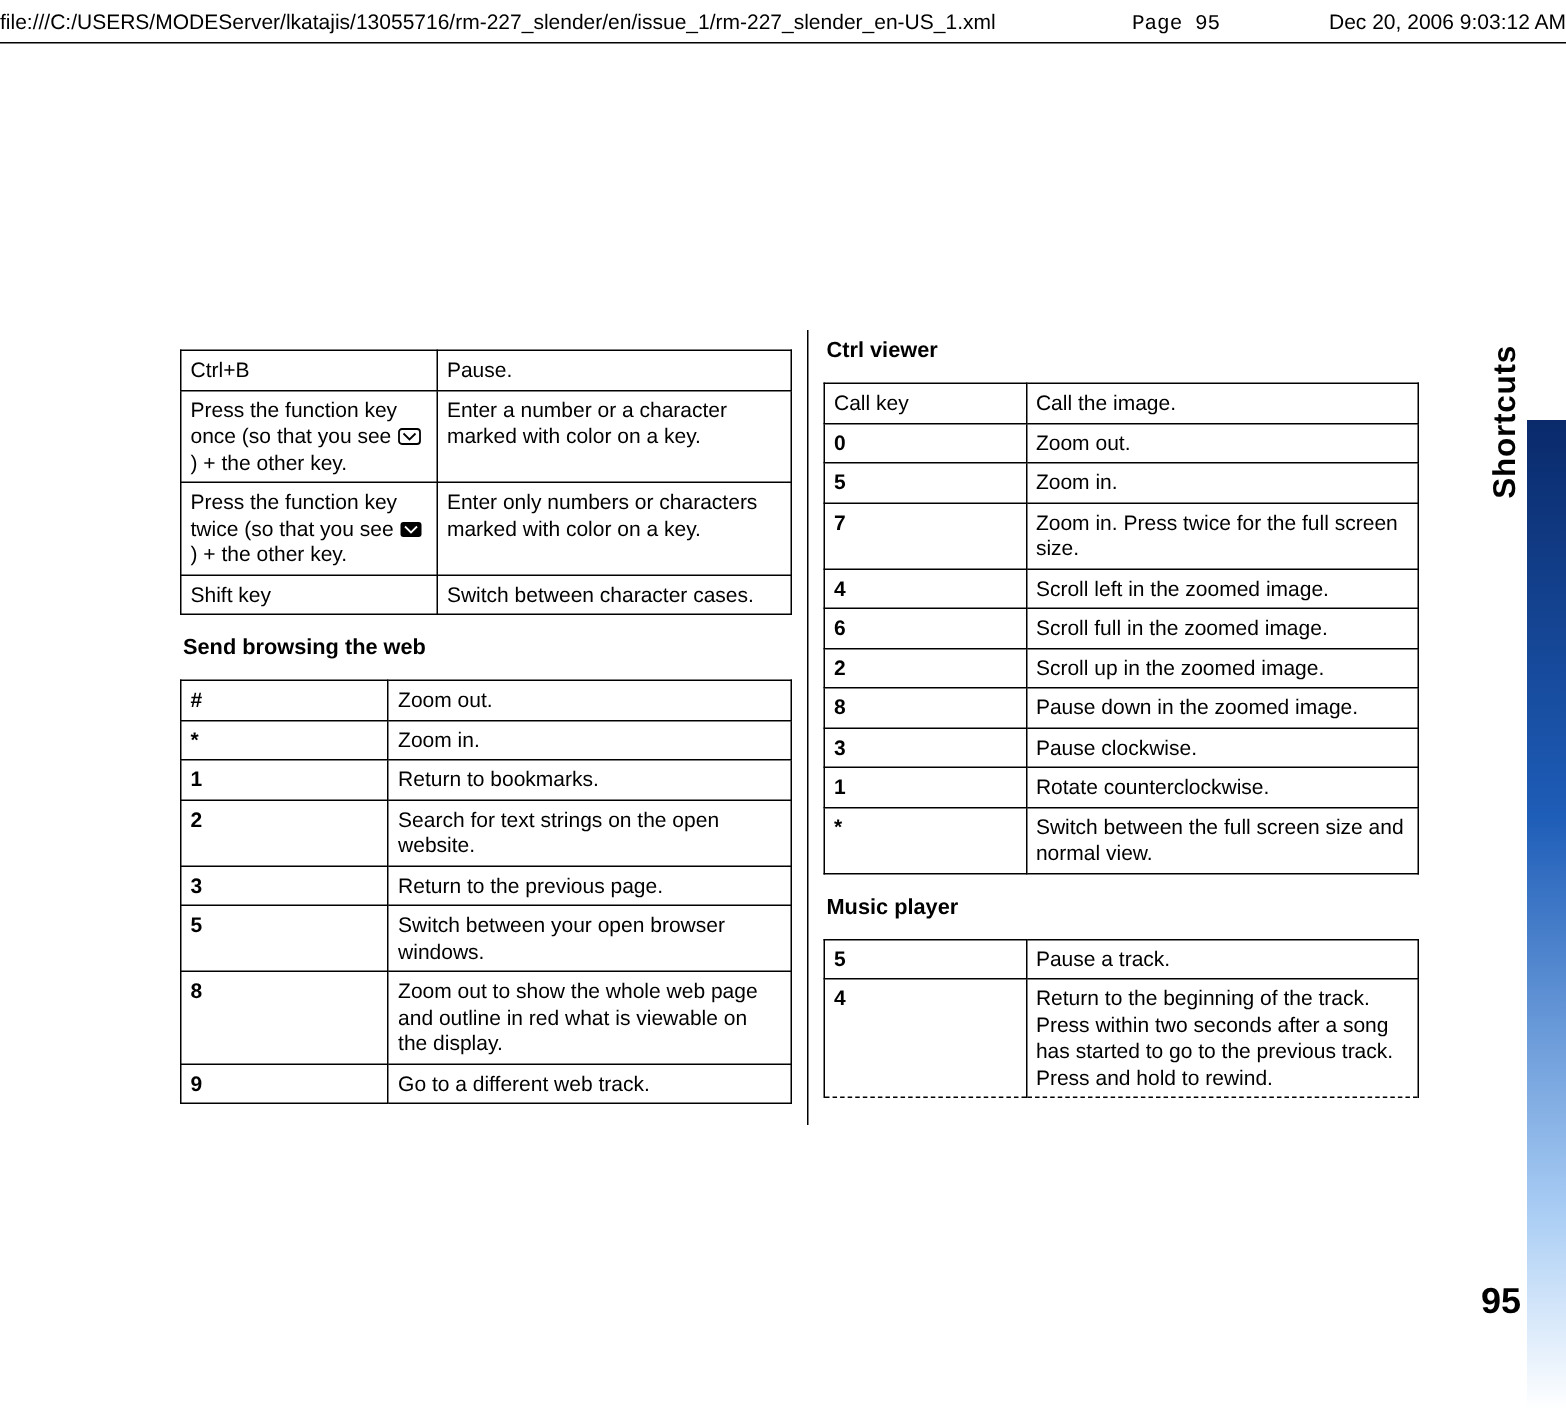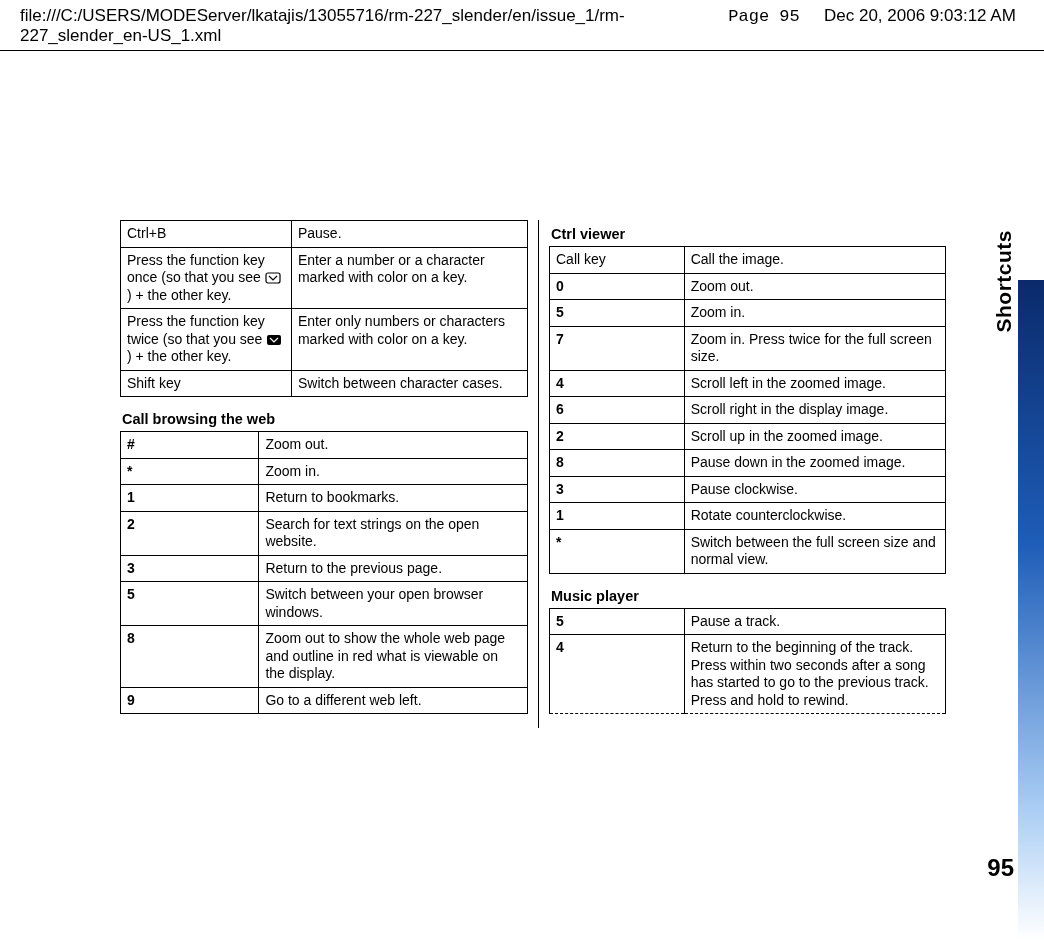--- a/index.html
+++ b/index.html
@@ -1,26 +1,26 @@
 <!DOCTYPE html>
 <html><head>
 <meta charset="utf-8">
 <style>
   * { box-sizing: border-box; margin: 0; padding: 0; }
   html, body { width: 1044px; height: 940px; font-family: Arial, Helvetica, sans-serif; background: #fff; }
   .page { width: 1044px; height: 940px; position: relative; }
-  .header-line { display: flex; justify-content: space-between; align-items: baseline; padding: 6px 20px 4px; font-size: 17px; border-bottom: 1px solid #000; }
+  .header-line { display: flex; justify-content: space-between; align-items: baseline; padding: 6px 0 4px; font-size: 14px; border-bottom: 1px solid #000; }
   .header-left { flex: 1; }
   .header-mid { width: 120px; text-align: center; font-family: Liberation Mono, monospace; }
-  .header-right { width: 200px; }
+  .header-right { width: 200px; text-align: right; }
   .body-area { position: absolute; top: 220px; left: 0; width: 1044px; height: 710px; }
   .columns { display: flex; gap: 0; padding: 0 0 0 120px; }
   .col { width: 418px; padding-right: 10px; }
   .col + .col { border-left: 1px solid #000; padding-left: 10px; }
-  table.shortcut { width: 100%; border-collapse: collapse; margin-bottom: 14px; }
+  table.shortcut { width: 100%; border-collapse: collapse; margin-bottom: 14px; margin-top: 13px; }
   table.shortcut td { border: 1px solid #000; padding: 4px 6px; font-size: 14px; vertical-align: top; line-height: 1.25; }
   table.shortcut td.keycol { width: 34%; }
   table.shortcut td.keycol.wide { width: 42%; }
   .bold { font-weight: bold; }
   h3.section { font-size: 14.5px; font-weight: bold; margin: 6px 0 4px 2px; }
   .icon-box { display:inline-block; width:16px; height:16px; vertical-align:middle; }
   .side-tab { position: absolute; top: 0; right: 0; width: 70px; height: 100%; }
   .side-gradient { position:absolute; right:0; top:280px; bottom:0; width:26px; background: linear-gradient(to bottom, #0a2a6b 0%, #1e5db8 40%, #a9cdf4 80%, #fff 100%); }
   .side-label { position:absolute; right:28px; top:230px; font-size:21px; font-weight:bold; writing-mode: vertical-rl; transform: rotate(180deg); letter-spacing:0.5px; }
   .page-num { position:absolute; right:30px; bottom:58px; font-size:24px; font-weight:bold; }
@@ -71,21 +71,21 @@
           </td>
           <td>Enter only numbers or characters marked with color on a key.</td>
         </tr>
         <tr>
           <td class="keycol wide">Shift key</td>
           <td>Switch between character cases.</td>
         </tr>
       </tbody>
           </table>
 
-      <h3 class="section">Call browsing the web</h3>
+      <h3 class="section">Send browsing the web</h3>
       <table class="shortcut">
         <tbody>
               <tr>
                 <td class="keycol bold">#</td>
                 <td>Zoom out.</td>
               </tr>
         <tr>
                 <td class="keycol bold">*</td>
                 <td>Zoom in.</td>
               </tr>
@@ -104,21 +104,21 @@
         <tr>
                 <td class="keycol bold">5</td>
                 <td>Switch between your open browser windows.</td>
               </tr>
         <tr>
                 <td class="keycol bold">8</td>
                 <td>Zoom out to show the whole web page and outline in red what is viewable on the display.</td>
               </tr>
         <tr>
                 <td class="keycol bold">9</td>
-                <td>Go to a different web left.</td>
+                <td>Go to a different web track.</td>
               </tr>
       </tbody>
           </table>
     </div>
 
     <div class="col">
 
       <h3 class="section">Ctrl viewer</h3>
       <table class="shortcut">
         <tbody>
@@ -137,21 +137,21 @@
         <tr>
                 <td class="keycol bold">7</td>
                 <td>Zoom in. Press twice for the full screen size.</td>
               </tr>
         <tr>
                 <td class="keycol bold">4</td>
                 <td>Scroll left in the zoomed image.</td>
               </tr>
         <tr>
                 <td class="keycol bold">6</td>
-                <td>Scroll right in the display image.</td>
+                <td>Scroll full in the zoomed image.</td>
               </tr>
         <tr>
                 <td class="keycol bold">2</td>
                 <td>Scroll up in the zoomed image.</td>
               </tr>
         <tr>
                 <td class="keycol bold">8</td>
                 <td>Pause down in the zoomed image.</td>
               </tr>
         <tr>

